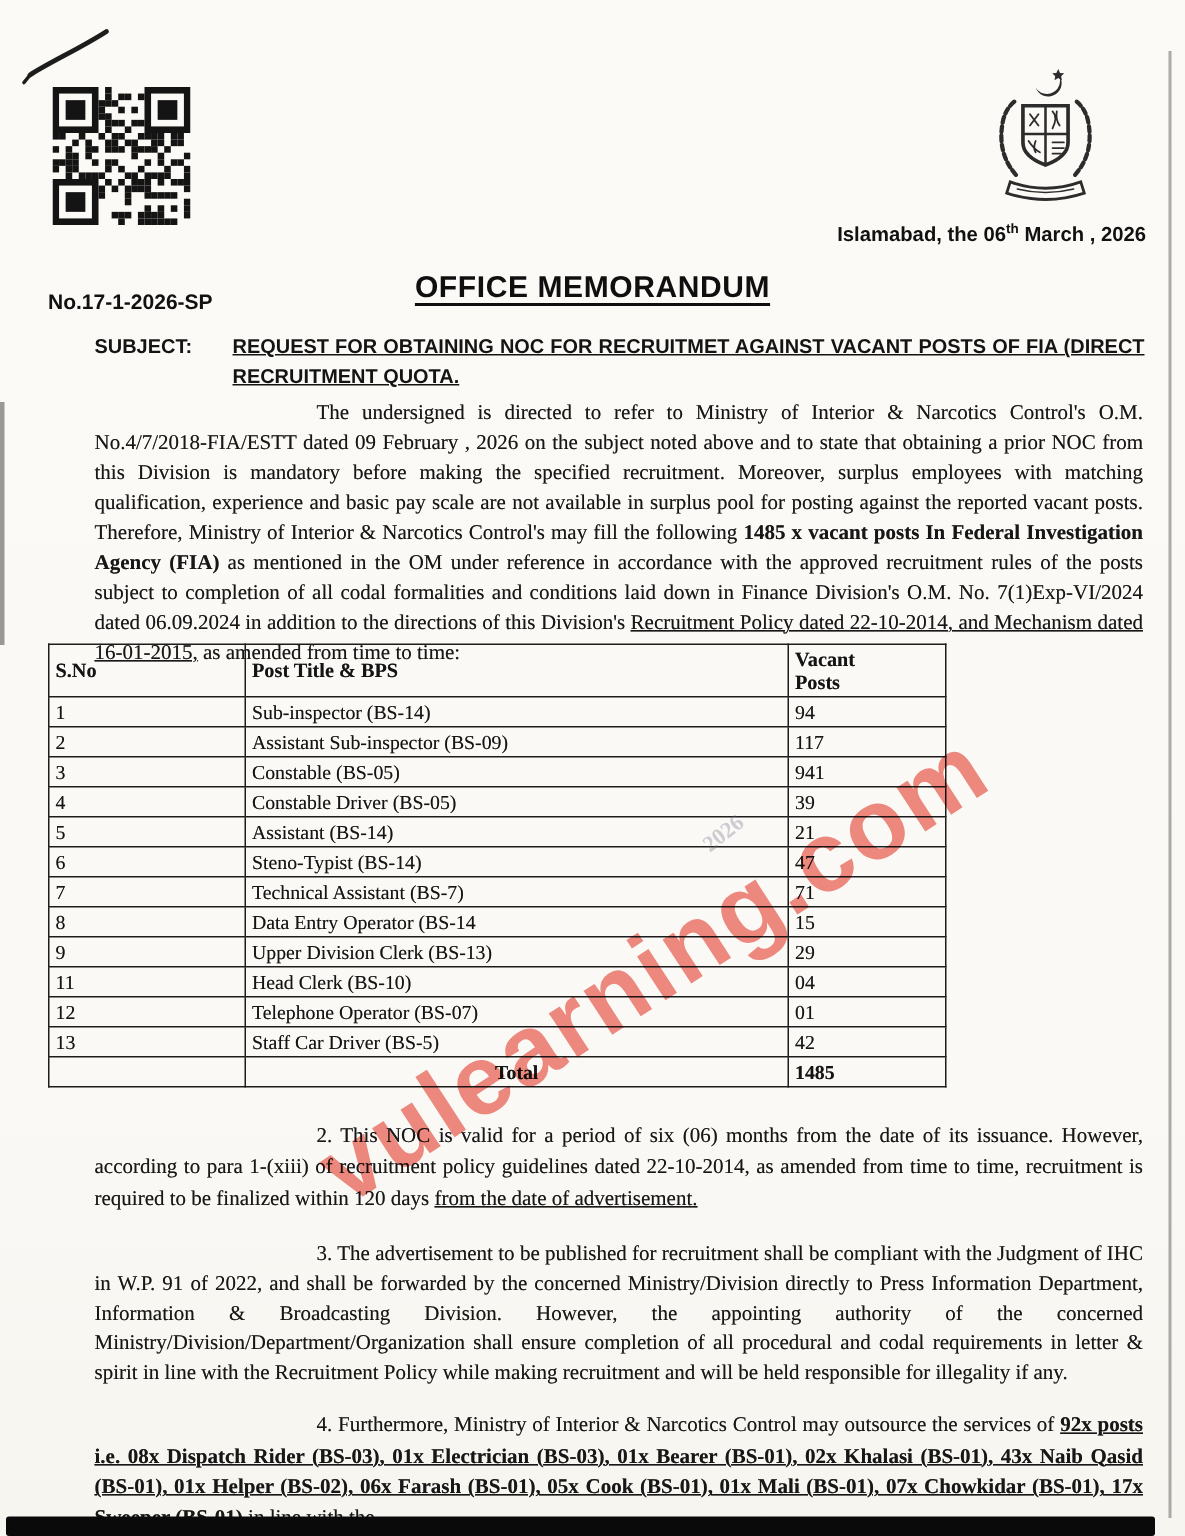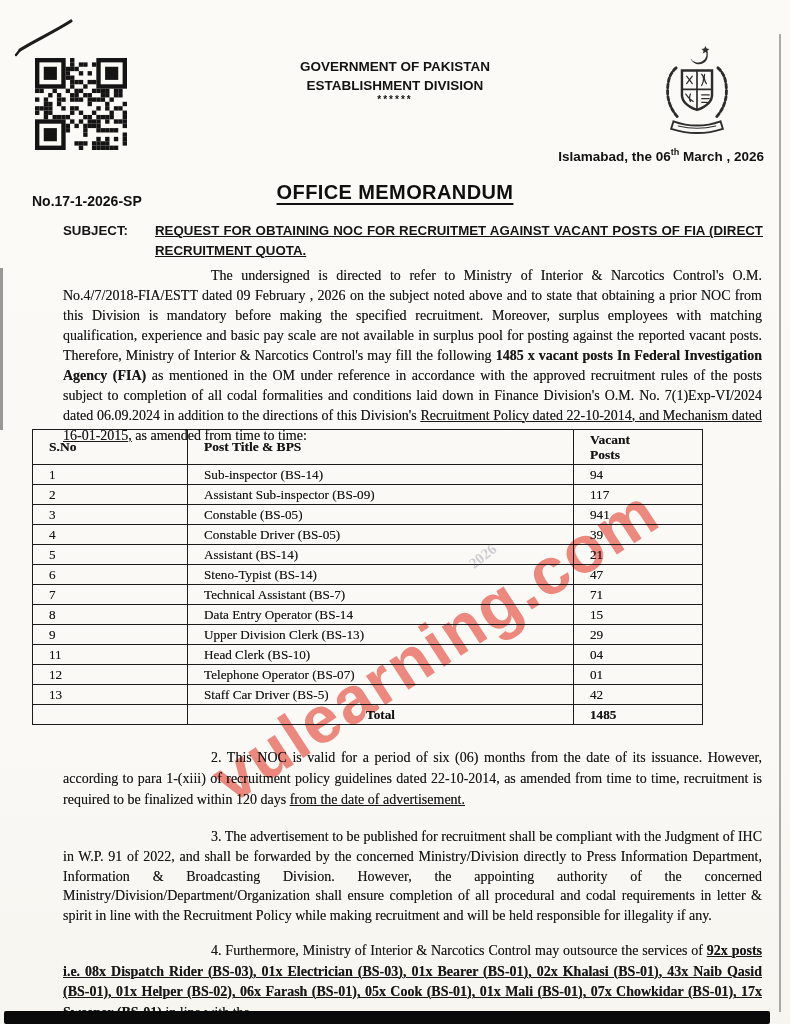--- a/index.html
+++ b/index.html
@@ -35,21 +35,21 @@
     text-shadow:0 0 .35px rgba(20,20,20,.55);}
   .p1{top:266px;}
   .p2{top:747px;line-height:21px;}
   .p3{top:827px;line-height:19.8px;}
   .p4{top:941px;line-height:20.6px;}
   .para u{text-decoration-thickness:1.3px;}
   .p4 u{font-weight:700;}
   
   .vtable{left:32px;top:429px;border-collapse:collapse;table-layout:fixed;
     font-size:13.2px;color:#141414;text-shadow:0 0 .35px rgba(20,20,20,.5);}
-  .vtable th,.vtable td{border:1.6px solid #1c1c1c;padding:0 16px;text-align:left;}
+  .vtable th,.vtable td{border:1.6px solid #1c1c1c;padding:0 4px;text-align:left;}
   .col-sno{width:122px;} .col-title{width:353px;} .col-vacant{width:96px;}
   .vtable thead th{height:34px;font-weight:700;font-size:13.5px;vertical-align:middle;}
   .vtable thead .vacant-wrap{display:block;width:52px;line-height:15px;}
   .vtable tbody td{height:19px;line-height:16px;}
   .vtable tfoot td{height:19px;font-weight:700;}
   .vtable tfoot .total-label{text-align:center;}
   
   .watermark{left:435px;top:645px;transform:translate(-50%,-50%) rotate(-33deg);
     font:800 66px "Liberation Sans",sans-serif;letter-spacing:2px;white-space:nowrap;
     opacity:.78;mix-blend-mode:multiply;pointer-events:none;z-index:5;}
@@ -215,25 +215,20 @@
           <rect x="70.10" y="8.76" width="13.14" height="13.14"></rect>
           <rect x="0" y="61.33333333333334" width="30.67" height="30.67"></rect>
           <rect x="4.38" y="65.71" width="21.90" height="21.90" fill="#fbfaf6"></rect>
           <rect x="8.76" y="70.10" width="13.14" height="13.14"></rect>
         </g>
       </svg>
   </div>
 
   <div class="abs ref-no">No.17-1-2026-SP</div>
 
-  <div class="abs letterhead">
-    <div>GOVERNMENT OF PAKISTAN</div>
-    <div>ESTABLISHMENT DIVISION</div>
-    <div class="dots">******</div>
-  </div>
 
   <svg class="abs emblem" viewBox="0 0 100 110">
     <g stroke="#2c2c2c" fill="none" stroke-linecap="round">
       <path d="M43 17 A9.5 9.5 0 1 0 59 7.5 A7.8 7.8 0 1 1 43 17" fill="#2c2c2c" stroke="none"></path>
       <path d="M59 4 l1.3 2.7 2.9 .3 -2.1 2 .5 2.9 -2.6-1.5 -2.6 1.5 .5-2.9 -2.1-2 2.9-.3 z" fill="#2c2c2c" stroke="none"></path>
       <path d="M34 30 h32 v26 q0 10 -16 16 q-16 -6 -16 -16 z" stroke-width="2.6"></path>
       <line x1="50" y1="30" x2="50" y2="71" stroke-width="1.8"></line>
       <line x1="34" y1="50" x2="66" y2="50" stroke-width="1.8"></line>
       <path d="M39 36 l6 8 M45 36 l-6 8" stroke-width="1.3"></path>
       <path d="M55 34 q4 4 0 12 M58 34 q-1 6 2 10" stroke-width="1.3"></path>

